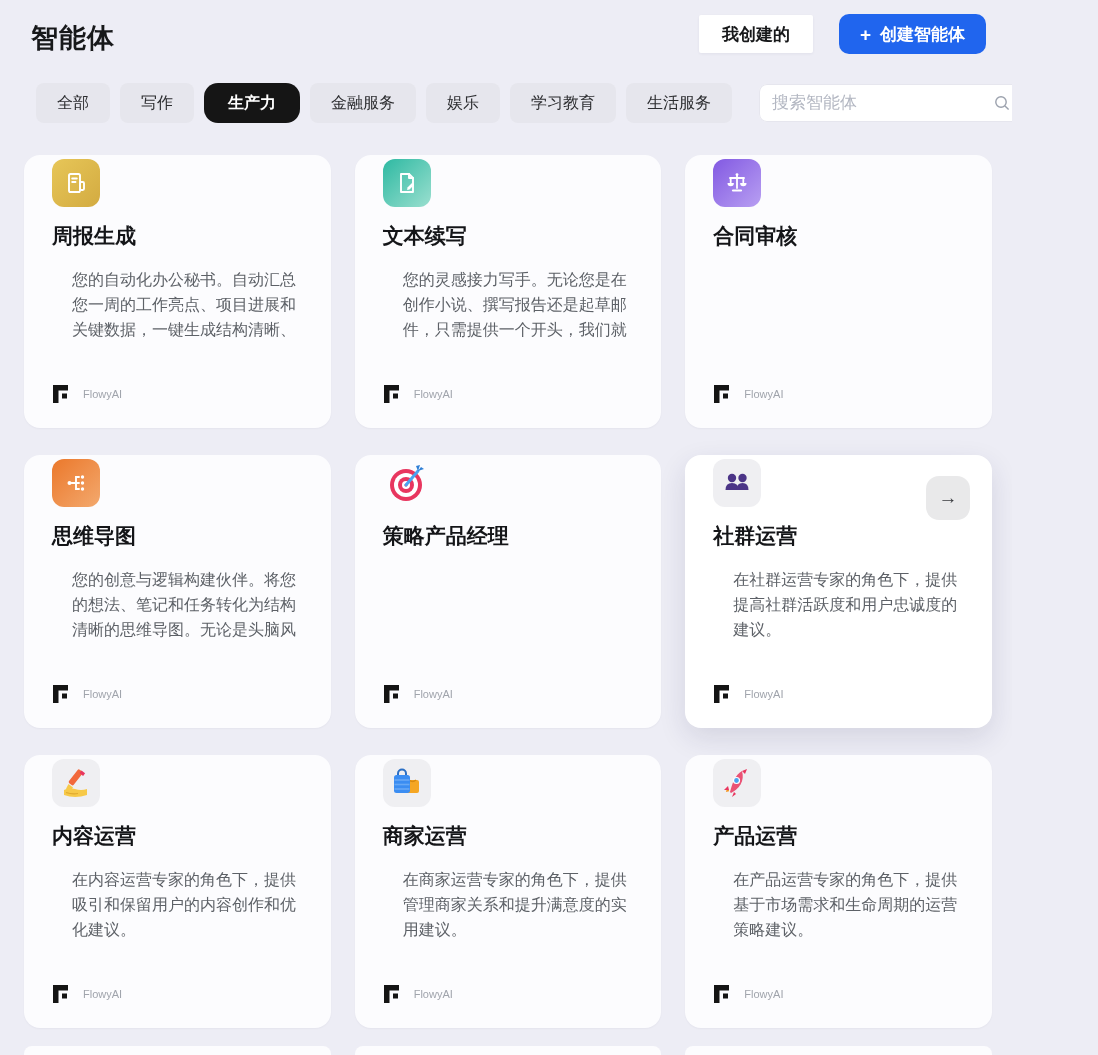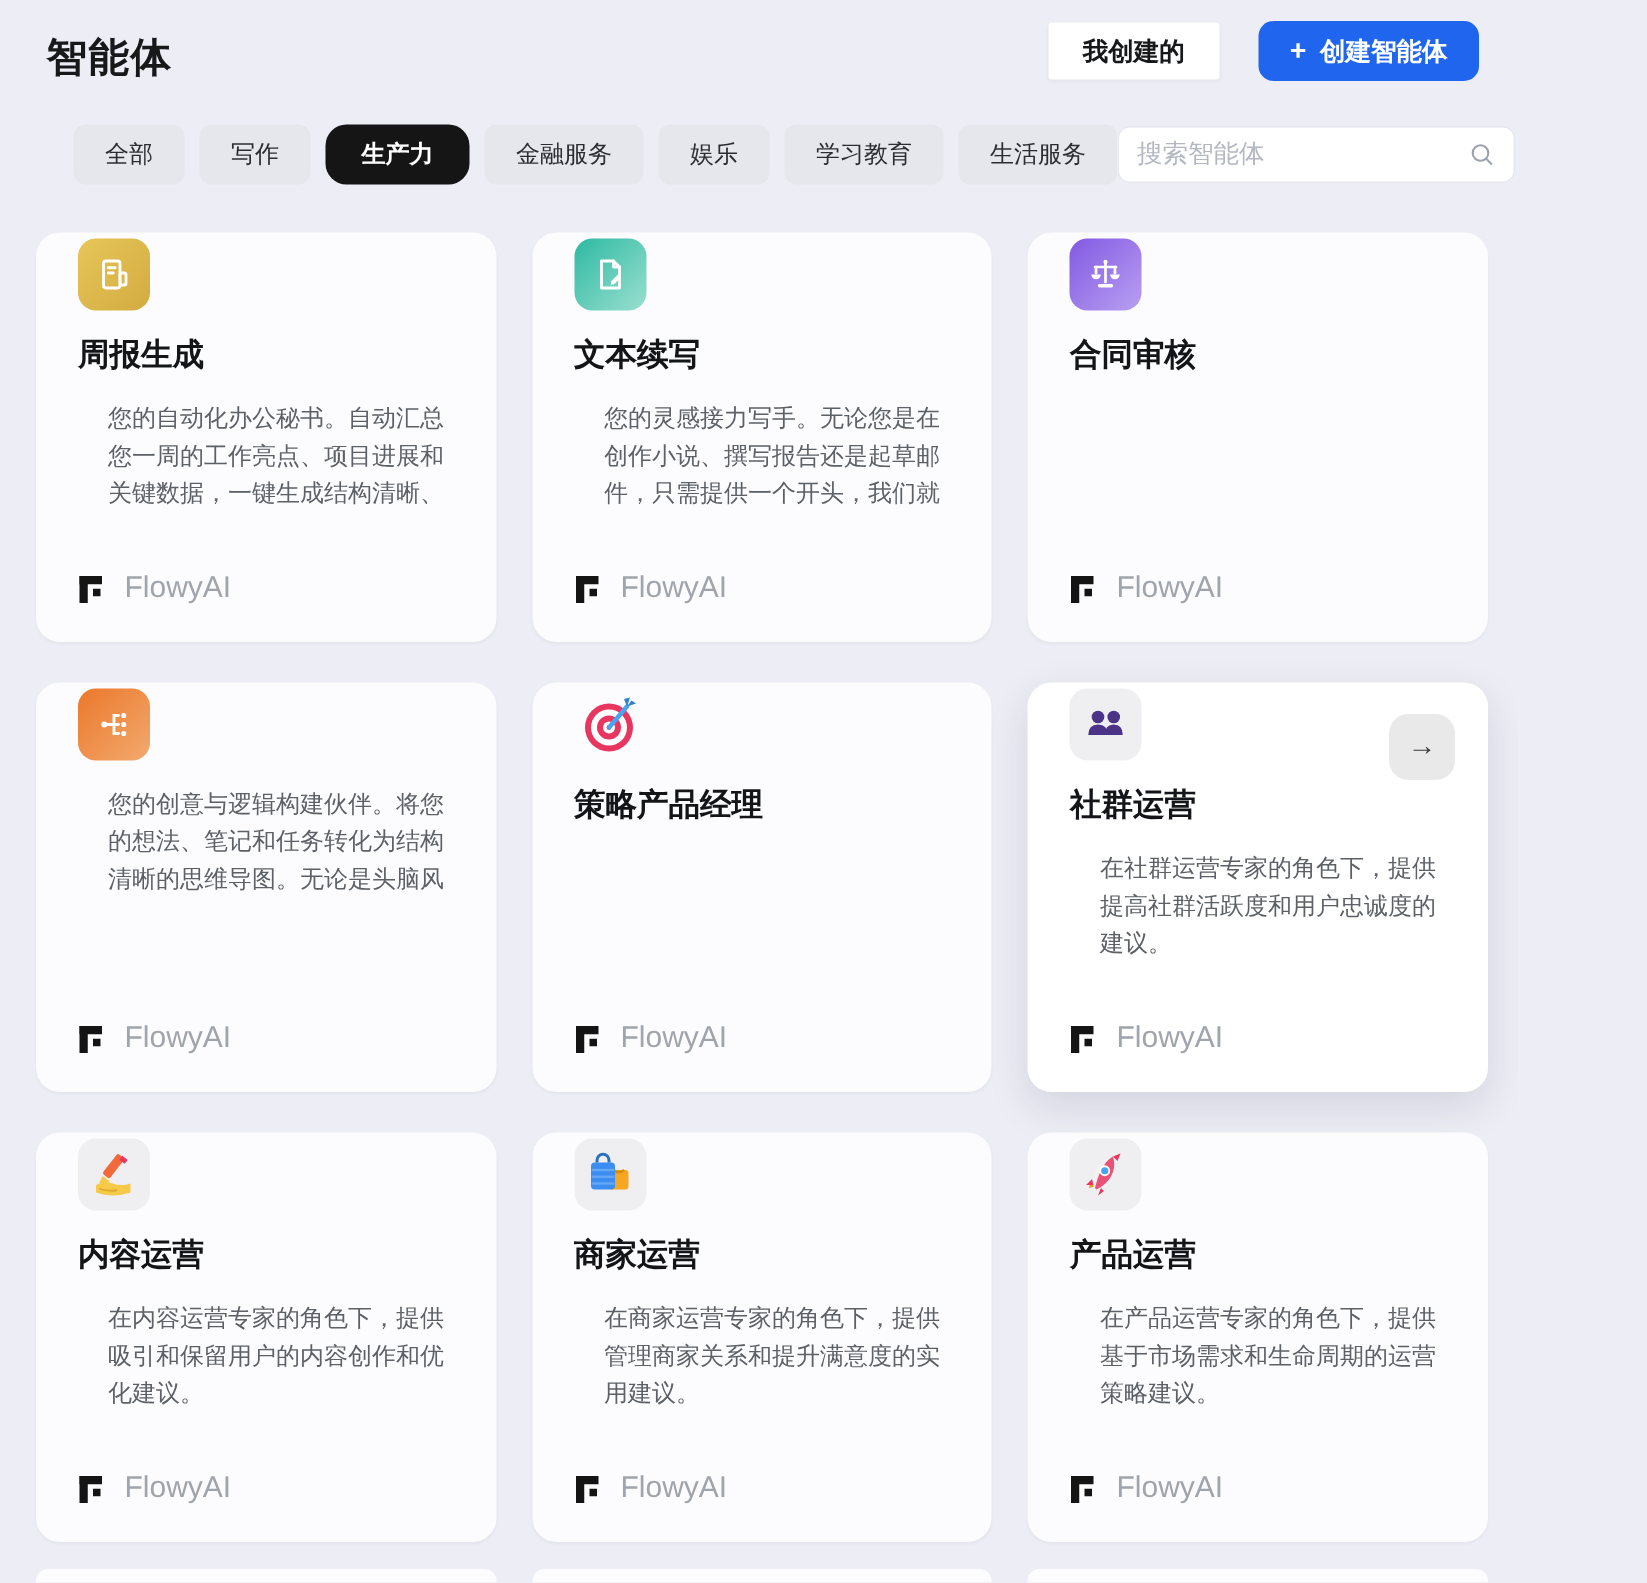--- a/index.html
+++ b/index.html
@@ -27,21 +27,21 @@
   .btn-primary {
     height:40px; padding:0 21px; background:#2065ee; border:none; border-radius:10px;
     font-family:inherit; font-size:17px; font-weight:700; color:#ffffff; cursor:pointer;
     display:flex; align-items:center; gap:9px;
   }
   .btn-primary .plus { font-size:19px; font-weight:700; line-height:1; }
 
   
   .toolbar {
     display:flex; align-items:center; justify-content:space-between;
-    padding:0 26px 0 49px; margin-top:27px;
+    padding:0 26px 0 36px; margin-top:27px;gap:27px;
   }
   .tabs { display:flex; gap:10px; align-items:center; }
   .tab {
     height:40px; padding:0 21px; border-radius:8px; background:#e6e6ed;
     display:flex; align-items:center; font-size:16px; color:#2c2d30; cursor:pointer;
     white-space:nowrap;
   }
   .tab.active { background:#151515; color:#ffffff; font-weight:700; border-radius:14px; padding:0 24px; }
   .search-box {
     width:298px; height:38px; background:#ffffff; border-radius:8px;
@@ -79,21 +79,21 @@
   .bg-purple { background:linear-gradient(135deg,#8259e2 0%,#b89ff2 100%); }
   .bg-orange { background:linear-gradient(135deg,#eb782b 0%,#f3a96e 100%); }
   .bg-soft   { background:#efeff2; }
   .bg-none   { background:transparent; }
   .card-title { margin-top:15px; font-size:21px; font-weight:700; color:#141518; }
   .card-desc {
     margin-top:17px; font-size:16px; line-height:25px; color:#5d6167;
     max-height:75px; overflow:hidden;margin-left:20px;
   }
   .card-footer { margin-top:auto; display:flex; align-items:center; gap:11px; }
-  .brand-text { font-size:20px; color:#a0a4ac; }
+  .brand-text { font-size:11px; color:#a0a4ac; }
   .goto-btn {
     position:absolute; top:21px; right:22px; width:44px; height:44px;
     background:#e9e9ea; border:none; border-radius:13px; cursor:pointer;
     display:flex; align-items:center; justify-content:center;
     font-size:19px; color:#37393d;
   }
 
   
   .peek-row {
     display:grid; grid-template-columns:repeat(3,1fr); gap:24px;
@@ -219,20 +219,21 @@
       <div class="card-icon bg-orange">
         <svg width="26" height="26" viewBox="0 0 26 26" fill="none" stroke="#ffffff" stroke-width="1.9" stroke-linecap="round">
           <circle cx="6.5" cy="13" r="2" fill="#ffffff" stroke="none"></circle>
           <line x1="8.5" y1="13" x2="13" y2="13"></line>
           <path d="M13 13 v-6 h3 M13 13 h3 M13 13 v6 h3"></path>
           <circle cx="19.5" cy="7" r="1.7" fill="#ffffff" stroke="none"></circle>
           <circle cx="19.5" cy="13" r="1.7" fill="#ffffff" stroke="none"></circle>
           <circle cx="19.5" cy="19" r="1.7" fill="#ffffff" stroke="none"></circle>
         </svg>
       </div>
+      <div class="card-title">思维导图</div>
       <div class="card-desc">您的创意与逻辑构建伙伴。将您的想法、笔记和任务转化为结构清晰的思维导图。无论是头脑风暴、项目规划</div>
       <div class="card-footer">
         <span>
           <svg width="20" height="20" viewBox="0 0 20 20" fill="#141414">
             <rect x="1" y="1" width="5.5" height="18"></rect>
               <rect x="1" y="1" width="15" height="5.5"></rect>
               <rect x="10" y="9.5" width="5" height="5"></rect>
           </svg>
         </span>
         <span class="brand-text">FlowyAI</span>

